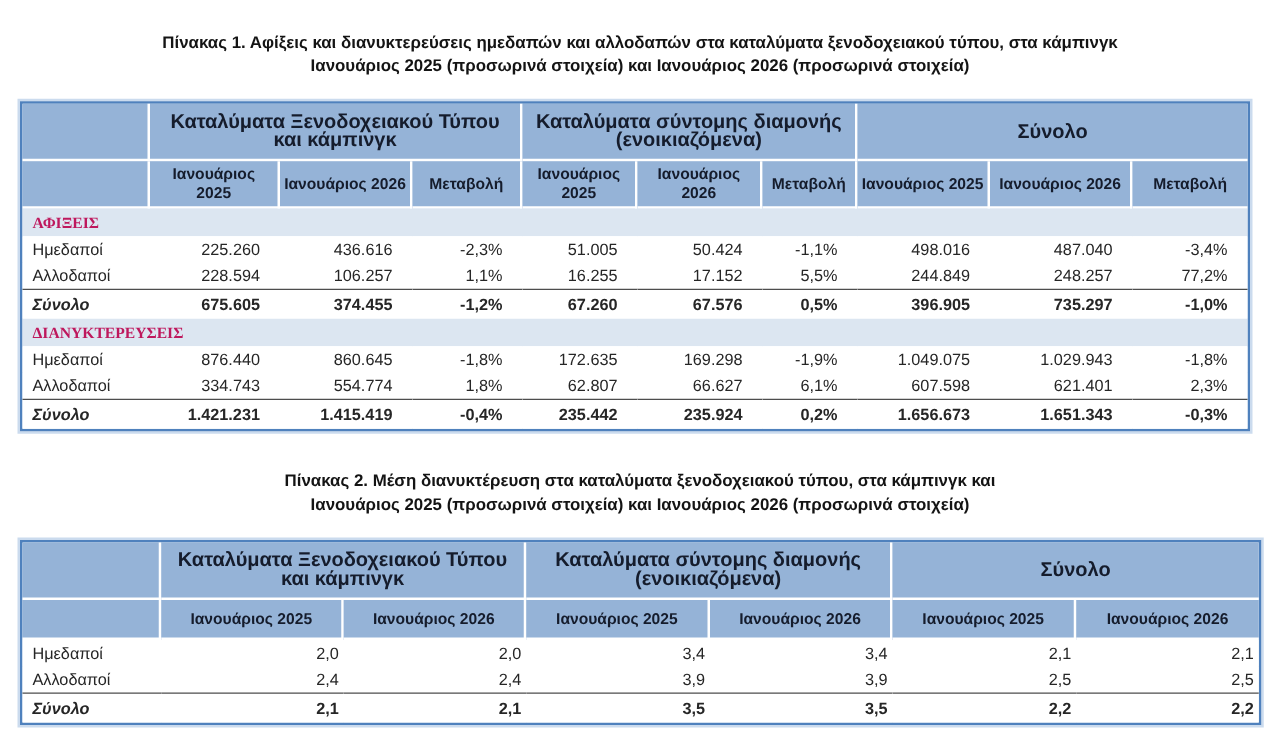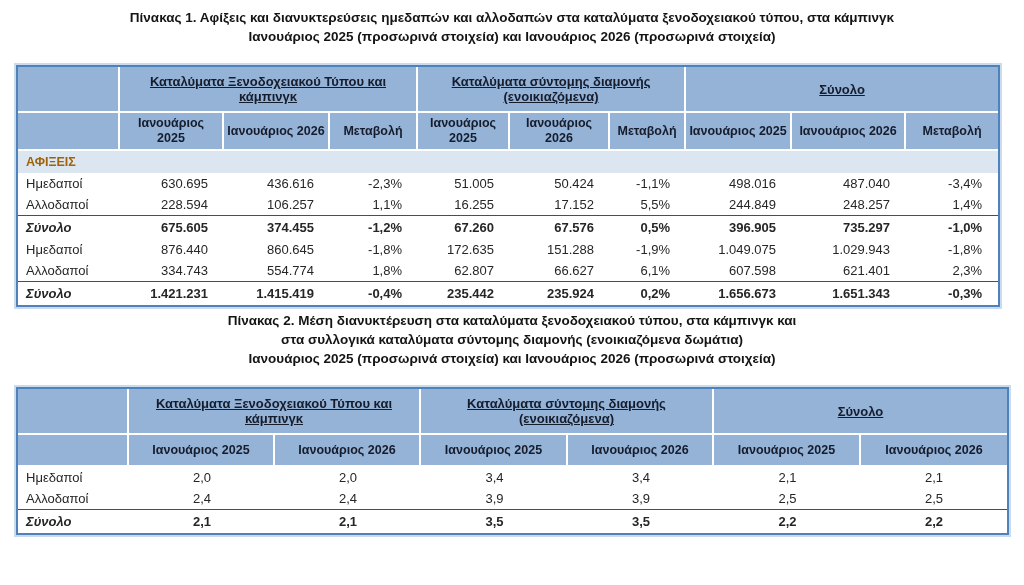--- a/index.html
+++ b/index.html
@@ -5,23 +5,23 @@
   html,body { margin:0; padding:0; background:#ffffff; }
   body {
     width:1024px; height:585px; overflow:hidden;
     font-family:"Liberation Sans","DejaVu Sans",sans-serif;
     -webkit-font-smoothing:antialiased;
   }
   .page { position:relative; width:1024px; height:585px; background:#ffffff; }
 
   .title {
     text-align:center; font-weight:bold; font-size:13.5px;
-    line-height:19px; color:#141414; padding-top:8px;
-  }
-  .title2 { padding-top:4px; }
+    line-height:19px; color:#141414; padding-top:24px;
+  }
+  .title2 { padding-top:30px; }
 
   .tbl-wrap {
     margin:19px 0 0 16px;
     border:2px solid #4F81BD;
     box-shadow:0 0 0 2px #CBDBEE;
     background:#ffffff;
   }
   .t1 { width:980px; }
   .t2 { width:989px; }
 
@@ -29,32 +29,32 @@
     width:100%; border-collapse:separate; border-spacing:0;
     table-layout:fixed; font-size:13px; color:#262626;
   }
   th {
     background:#95B3D7; color:#151c2c; font-weight:bold;
     font-size:12.5px; text-align:center; vertical-align:middle;
     border-right:2px solid #ffffff; border-bottom:2px solid #ffffff;
     padding:2px 3px; line-height:15px;
   }
   th:last-child { border-right:none; }
-  tr.group-row th { height:40px; font-size:13px;text-decoration:underline; }
+  tr.group-row th { height:40px; font-size:16px; }
   tr.sub-row th { height:32px; }
   .t2 tr.sub-row th { height:26px; }
 
   td { padding:1px 4px; height:19px; vertical-align:middle; background:#ffffff; }
   td.lbl { text-align:left; padding-left:8px; white-space:nowrap; }
   td.num { text-align:right; padding-right:16px; font-variant-numeric:tabular-nums; }
-  .t2 td.num { text-align:center; padding-right:4px; }
+  .t2 td.num { padding-right:4px; }
 
   tr.section-band td {
-    background:#DCE6F1; font-weight:bold; color:#a16207;
-    font-size:12.5px; height:20px;
+    background:#DCE6F1; font-weight:bold; color:#be185d;
+    font-size:12.5px; height:20px;font-family:Liberation Serif, serif;
   }
   tr.total-row td { border-top:1px solid #4d4d4d; font-weight:bold; height:21px; }
   tr.total-row td.lbl { font-style:italic; }
 </style>
 </head>
 <body>
 
 <div class="page">
 
   <div class="title">
@@ -95,61 +95,64 @@
             <th>Ιανουάριος 2026</th>
             <th>Μεταβολή</th>
           </tr>
         </thead>
         <tbody>
           <tr class="section-band">
             <td class="lbl" colspan="10">ΑΦΙΞΕΙΣ</td>
           </tr>
           <tr>
             <td class="lbl">Ημεδαποί</td>
-            <td class="num">630.695</td>
+            <td class="num">225.260</td>
             <td class="num">436.616</td>
             <td class="num">-2,3%</td>
             <td class="num">51.005</td>
             <td class="num">50.424</td>
             <td class="num">-1,1%</td>
             <td class="num">498.016</td>
             <td class="num">487.040</td>
             <td class="num">-3,4%</td>
           </tr>
           <tr>
             <td class="lbl">Αλλοδαποί</td>
             <td class="num">228.594</td>
             <td class="num">106.257</td>
             <td class="num">1,1%</td>
             <td class="num">16.255</td>
             <td class="num">17.152</td>
             <td class="num">5,5%</td>
             <td class="num">244.849</td>
             <td class="num">248.257</td>
-            <td class="num">1,4%</td>
+            <td class="num">77,2%</td>
           </tr>
           <tr class="total-row">
             <td class="lbl">Σύνολο</td>
             <td class="num">675.605</td>
             <td class="num">374.455</td>
             <td class="num">-1,2%</td>
             <td class="num">67.260</td>
             <td class="num">67.576</td>
             <td class="num">0,5%</td>
             <td class="num">396.905</td>
             <td class="num">735.297</td>
             <td class="num">-1,0%</td>
           </tr>
+          <tr class="section-band">
+            <td class="lbl" colspan="10">ΔΙΑΝΥΚΤΕΡΕΥΣΕΙΣ</td>
+          </tr>
           <tr>
             <td class="lbl">Ημεδαποί</td>
             <td class="num">876.440</td>
             <td class="num">860.645</td>
             <td class="num">-1,8%</td>
             <td class="num">172.635</td>
-            <td class="num">151.288</td>
+            <td class="num">169.298</td>
             <td class="num">-1,9%</td>
             <td class="num">1.049.075</td>
             <td class="num">1.029.943</td>
             <td class="num">-1,8%</td>
           </tr>
           <tr>
             <td class="lbl">Αλλοδαποί</td>
             <td class="num">334.743</td>
             <td class="num">554.774</td>
             <td class="num">1,8%</td>
@@ -171,21 +174,20 @@
             <td class="num">1.656.673</td>
             <td class="num">1.651.343</td>
             <td class="num">-0,3%</td>
           </tr>
         </tbody>
       </table>
   </div>
 
   <div class="title title2">
     <div>Πίνακας 2. Μέση διανυκτέρευση στα καταλύματα ξενοδοχειακού τύπου, στα κάμπινγκ και</div>
-    <div>στα συλλογικά καταλύματα σύντομης διαμονής (ενοικιαζόμενα δωμάτια)</div>
     <div>Ιανουάριος 2025 (προσωρινά στοιχεία) και Ιανουάριος 2026 (προσωρινά στοιχεία)</div>
   </div>
 
   <div class="tbl-wrap t2">
     <table id="table2">
         <colgroup>
           <col style="width: 111px;">
           <col style="width: 146px;">
           <col style="width: 146px;">
           <col style="width: 147px;">

